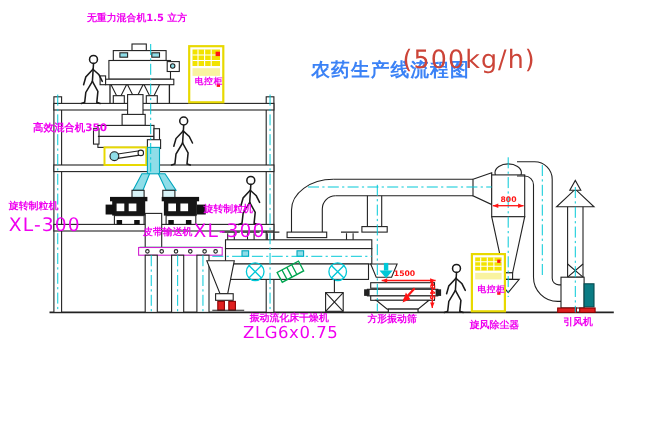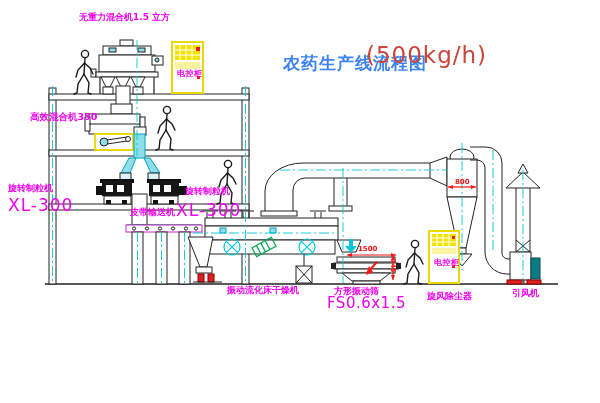--- a/index.html
+++ b/index.html
@@ -266,23 +266,23 @@
 <div class="lbl m10" style="left:30px;top:112px">高效混合机350</div>
 
 <div class="lbl m17" style="left:8px;top:156px">XL-300</div>
 <div class="lbl m9" style="left:8px;top:184px">旋转制粒机</div>
 <div class="lbl m17" style="left:176px;top:161px">XL-300</div>
 <div class="lbl m9" style="left:185px;top:187px">旋转制粒机</div>
 
 <div class="lbl m9" style="left:130px;top:208px">皮带输送机</div>
 
 <div class="lbl m9" style="left:227px;top:286px">振动流化床干燥机</div>
+<div class="lbl m15" style="left:221px;top:295px">ZLG6x0.75</div>
 
 <div class="lbl m9" style="left:334px;top:287px">方形振动筛</div>
-<div class="lbl m15" style="left:327px;top:296px">FS0.6x1.5</div>
 
 <div class="lbl cab" style="left:434px;top:259px">电控柜</div>
 <div class="lbl m9" style="left:427px;top:292px">旋风除尘器</div>
 <div class="lbl m9" style="left:512px;top:289px">引风机</div>
 
 <div class="lbl red d7" style="left:455px;top:179px">800</div>
 <div class="lbl red d7" style="left:358px;top:246px">1500</div>
 <div class="lbl red d6v" style="left:396px;top:259px">745</div>
 
 </div>

